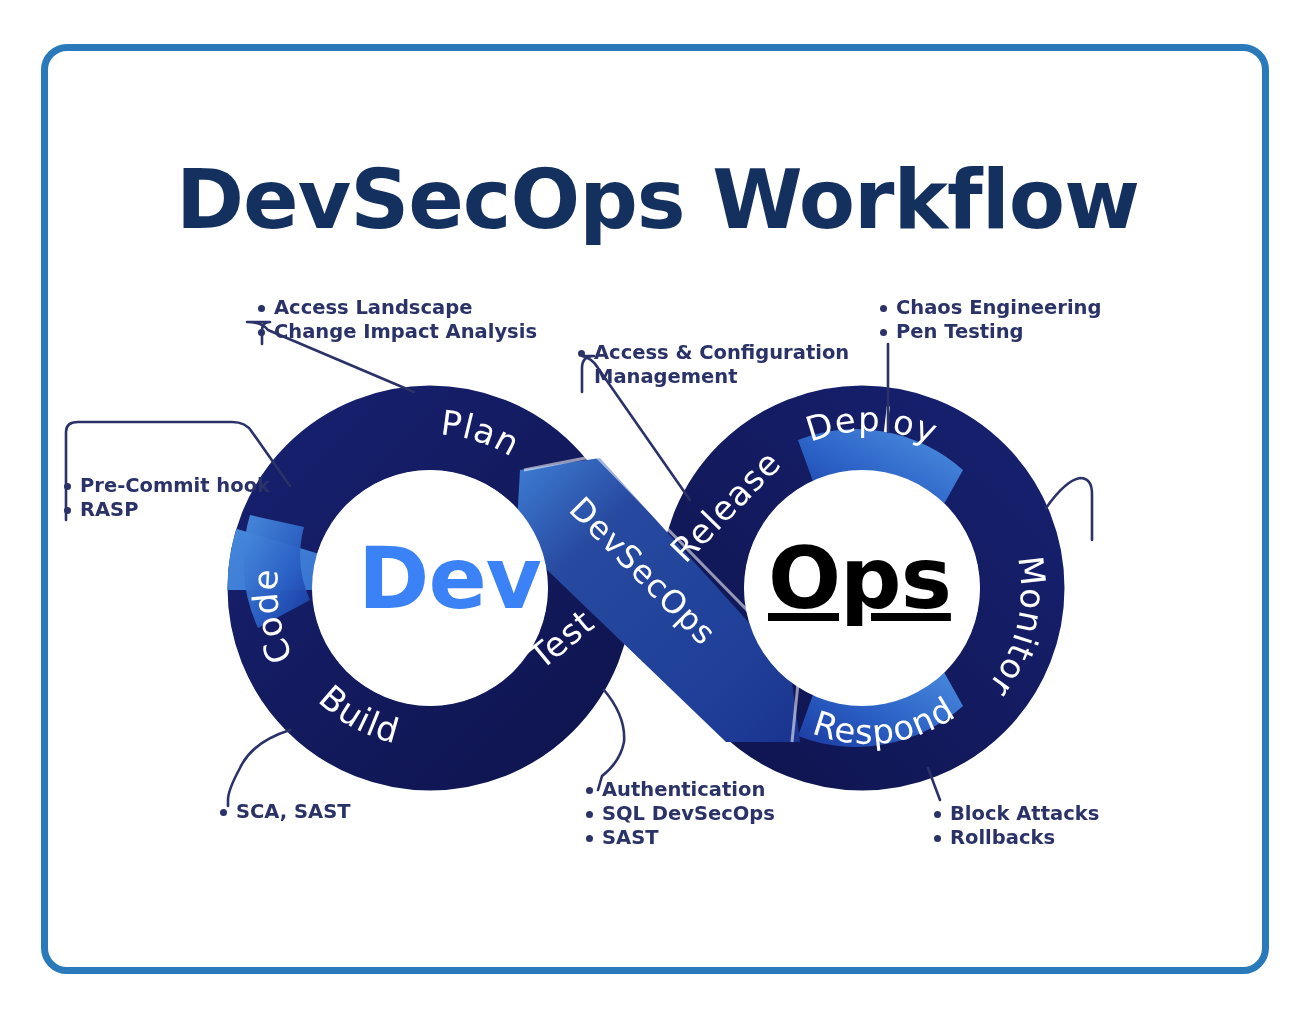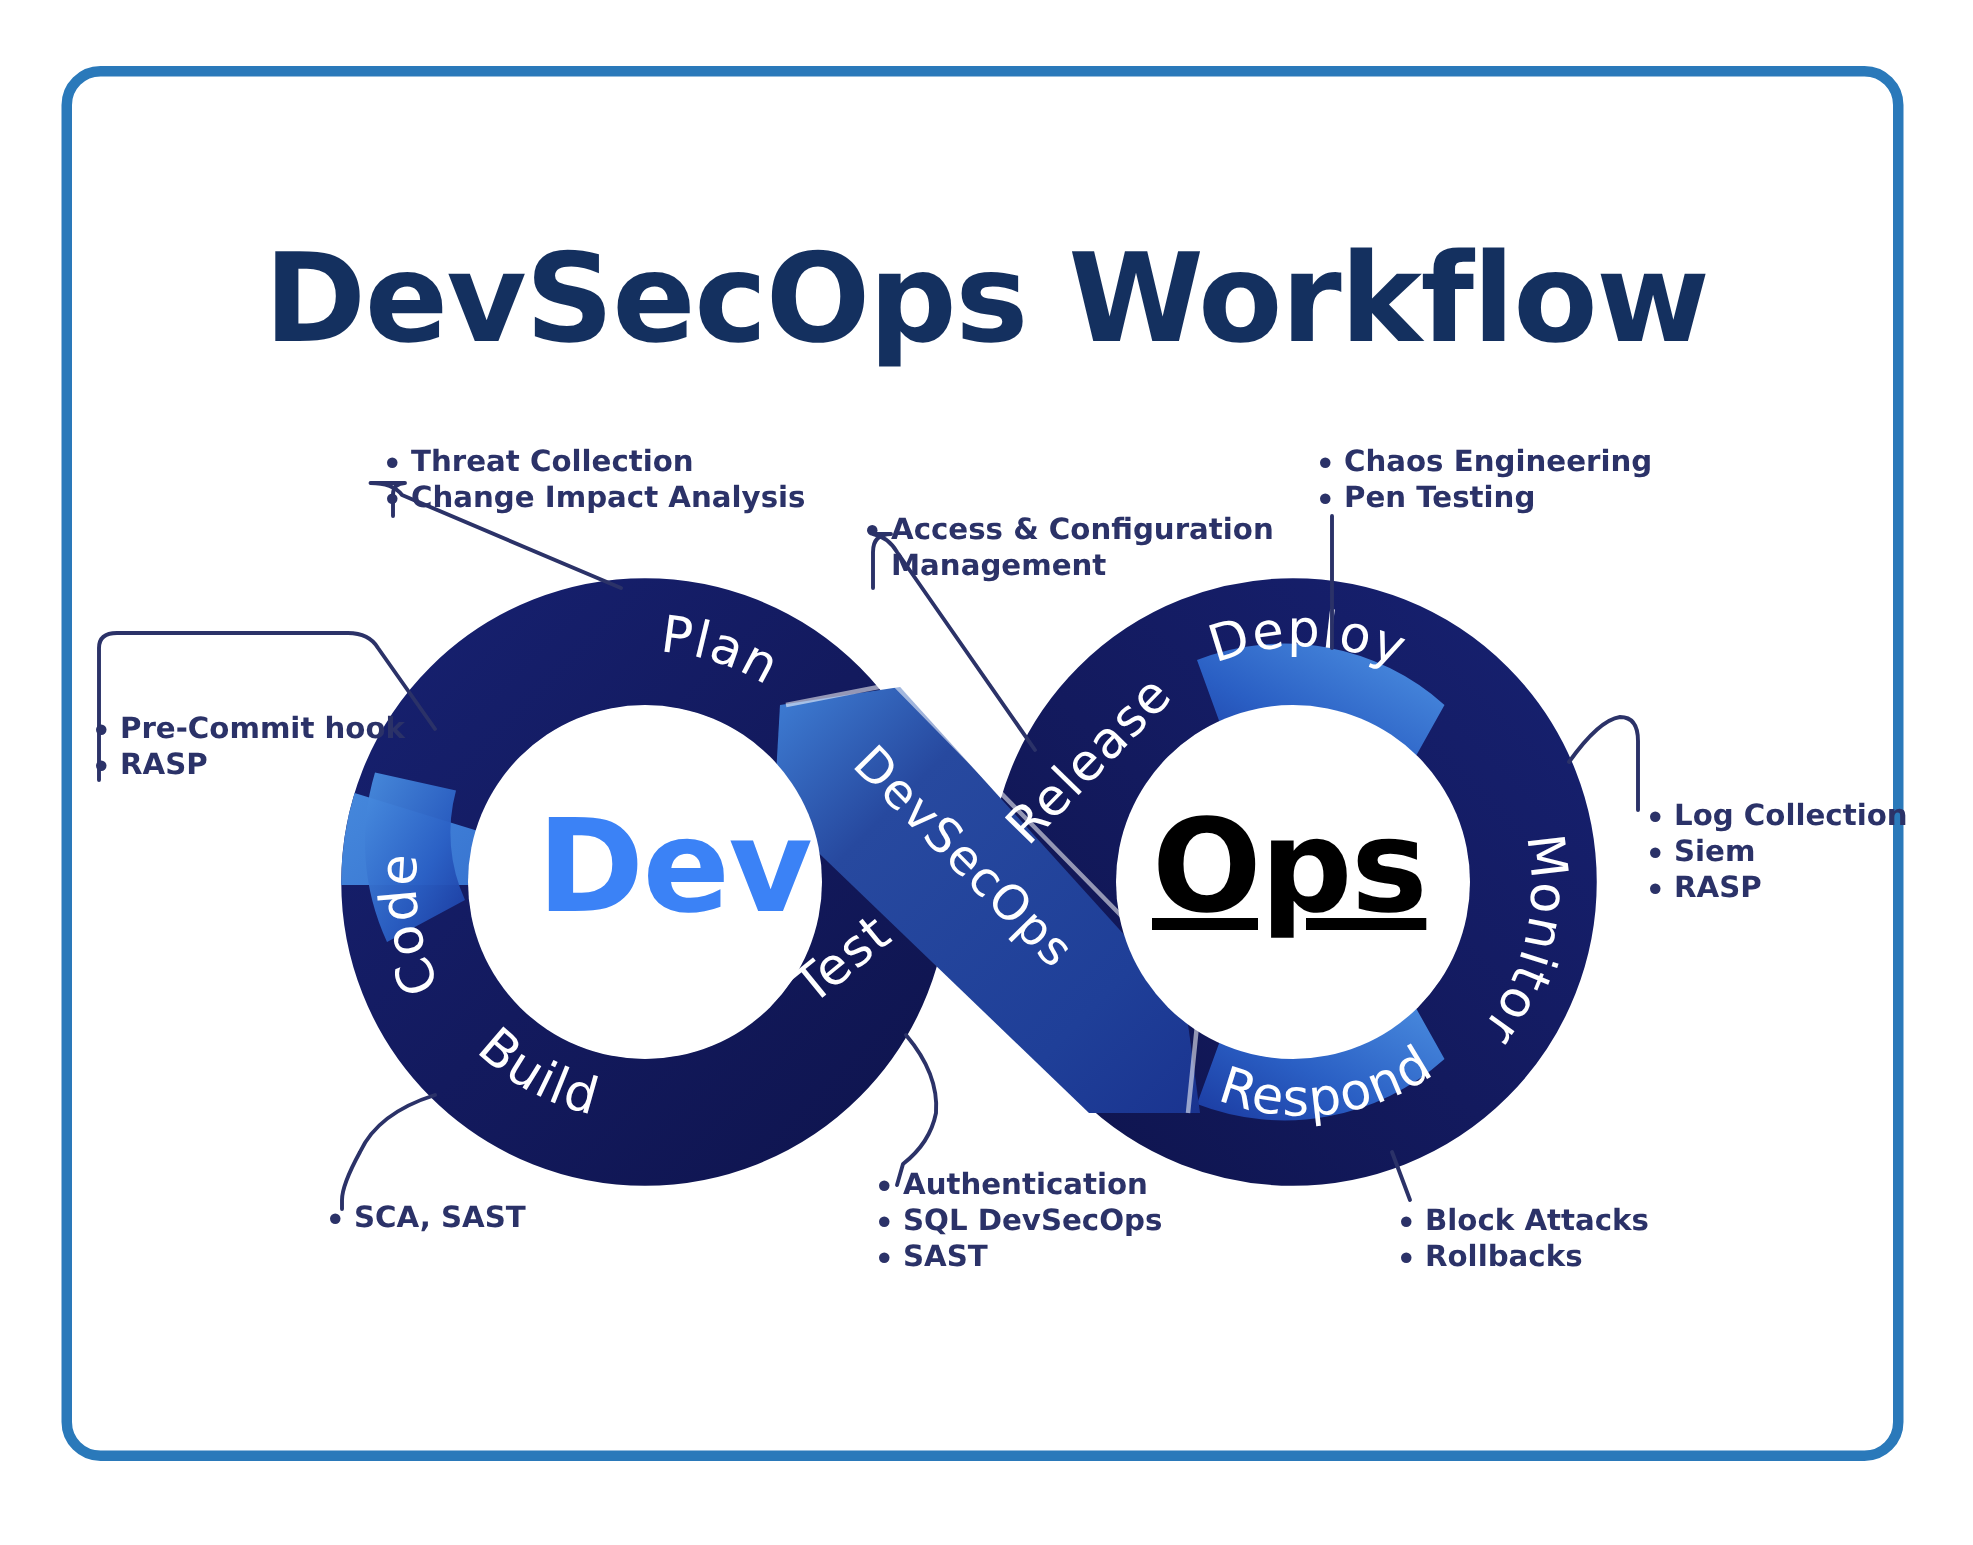--- a/index.html
+++ b/index.html
@@ -196,44 +196,39 @@
       <path d="M 604,690 Q 626,716 624,742 Q 620,762 602,776 L 598,790"></path>
 
       <path d="M 928,768 L 940,800"></path>
     </g>
   </svg>
 
   <div class="centerword" id="word-dev" style="color: #3b82f6;">Dev</div>
   <div class="centerword" id="word-ops" style="color: #000000; text-decoration: underline;">Ops</div>
 
   <div class="note" style="left:258px;top:296px;">
-    <span class="li">Threat Collection</span>
+    <span class="li">Access Landscape</span>
     <span class="li">Change Impact Analysis</span>
   </div>
 
   <div class="note" style="left:64px;top:474px;">
     <span class="li">Pre-Commit hook</span>
     <span class="li">RASP</span>
   </div>
 
   <div class="note" style="left:880px;top:296px;">
     <span class="li">Chaos Engineering</span>
     <span class="li">Pen Testing</span>
   </div>
 
   <div class="note" style="left:578px;top:341px;">
     <span class="li">Access &amp; Configuration</span>
     <span class="li cont">Management</span>
   </div>
 
-  <div class="note" style="left:1100px;top:532px;">
-    <span class="li">Log Collection</span>
-    <span class="li">Siem</span>
-    <span class="li">RASP</span>
-  </div>
 
   <div class="note" style="left:220px;top:800px;">
     <span class="li">SCA, SAST</span>
   </div>
 
   <div class="note" style="left:586px;top:778px;">
     <span class="li">Authentication</span>
     <span class="li">SQL DevSecOps</span>
     <span class="li">SAST</span>
   </div>

